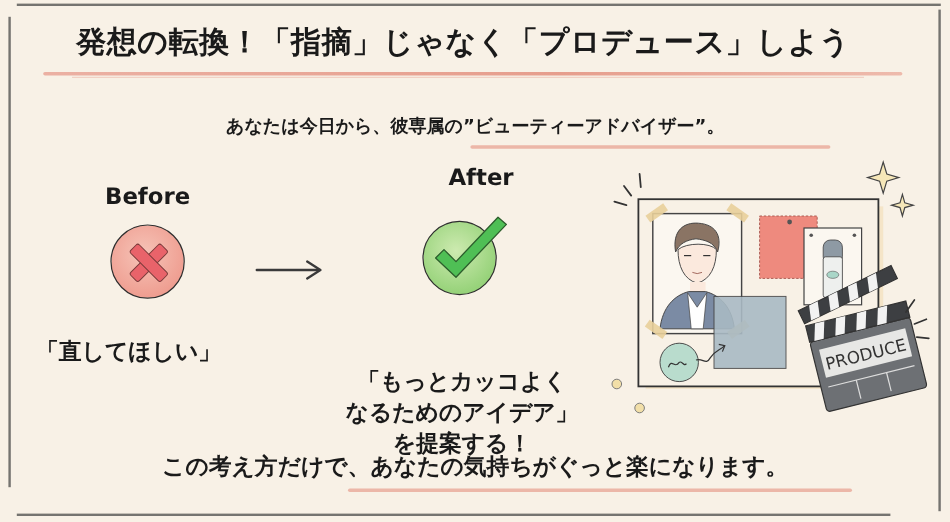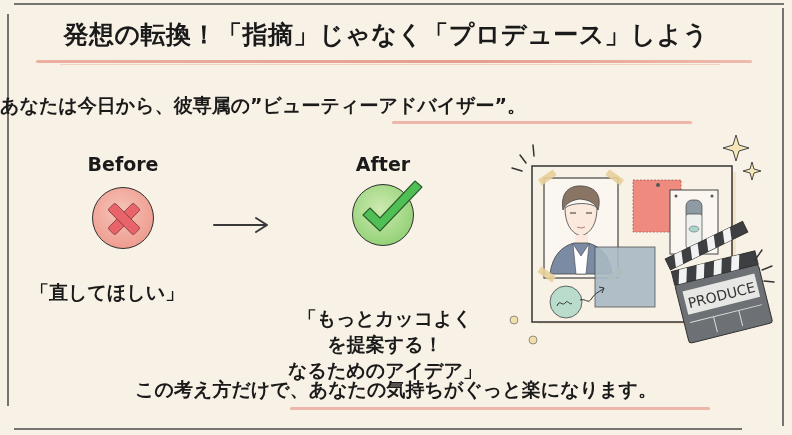--- a/index.html
+++ b/index.html
@@ -24,33 +24,33 @@
     position:absolute; left:36px; top:60px; width:716px; height:3px;
     background:linear-gradient(90deg,#e9a597,#e38f7d 60%,#ecb1a2);
     border-radius:2px; opacity:0.85;
   }
   .title-underline2 {
     position:absolute; left:60px; top:64px; width:660px; height:1px;
     background:#ecbcae; opacity:0.6;
   }
 
   .subtitle {
-    position:absolute; left:0; top:91px; width:792px; text-align:left;
-    font-size:19px; font-weight:bold; line-height:28px;
+    position:absolute; left:0; top:91px; width:792px; text-align:center;
+    font-size:15px; font-weight:bold; line-height:28px;
   }
   .subtitle-underline {
     position:absolute; left:392px; top:121px; width:300px; height:3px;
     background:#e8a393; border-radius:3px; opacity:0.75;
   }
 
   .label-head {
     position:absolute; font-size:19px; font-weight:bold; text-align:center;
   }
   .before-label { left:78px; top:153px; width:90px; }
-  .after-label { left:338px; top:153px; width:90px; }
+  .after-label { left:338px; top:137px; width:90px;text-align:right; }
 
   .icon-circle {
     position:absolute; width:62px; height:62px; border-radius:50%;
     border:1.5px solid #2e2e2e; box-sizing:border-box;
   }
   .x-circle {
     left:92px; top:187px;
     background:radial-gradient(circle at 45% 40%, #f6c4b8, #ef9f92 70%, #ea8f82);
   }
   .check-circle {
@@ -118,22 +118,22 @@
 <div class="icon-circle check-circle">
   <svg width="80" height="70" viewBox="0 0 80 70" style="left:-2px;top:-10px;overflow:visible">
     <polygon points="12,40 19,33 29,43 64,6 71,12 29,56" fill="#4fbf55" stroke="#2c5e2c" stroke-width="1.1" stroke-linejoin="round"></polygon>
   </svg>
 </div>
 
 <div class="before-text">「直してほしい」</div>
 
 <div class="after-text">
   <div>「もっとカッコよく</div>
+  <div>なるためのアイデア」</div>
   <div>を提案する！</div>
-  <div>なるためのアイデア」</div>
 </div>
 
 <svg class="illustration" width="292" height="230" viewBox="0 0 292 230">
 
   <g stroke="#333" stroke-width="1.5" stroke-linecap="round">
     <line x1="20" y1="25" x2="26" y2="33"></line>
     <line x1="33" y1="15" x2="34" y2="26"></line>
     <line x1="12" y1="38" x2="22" y2="41"></line>
   </g>
 

